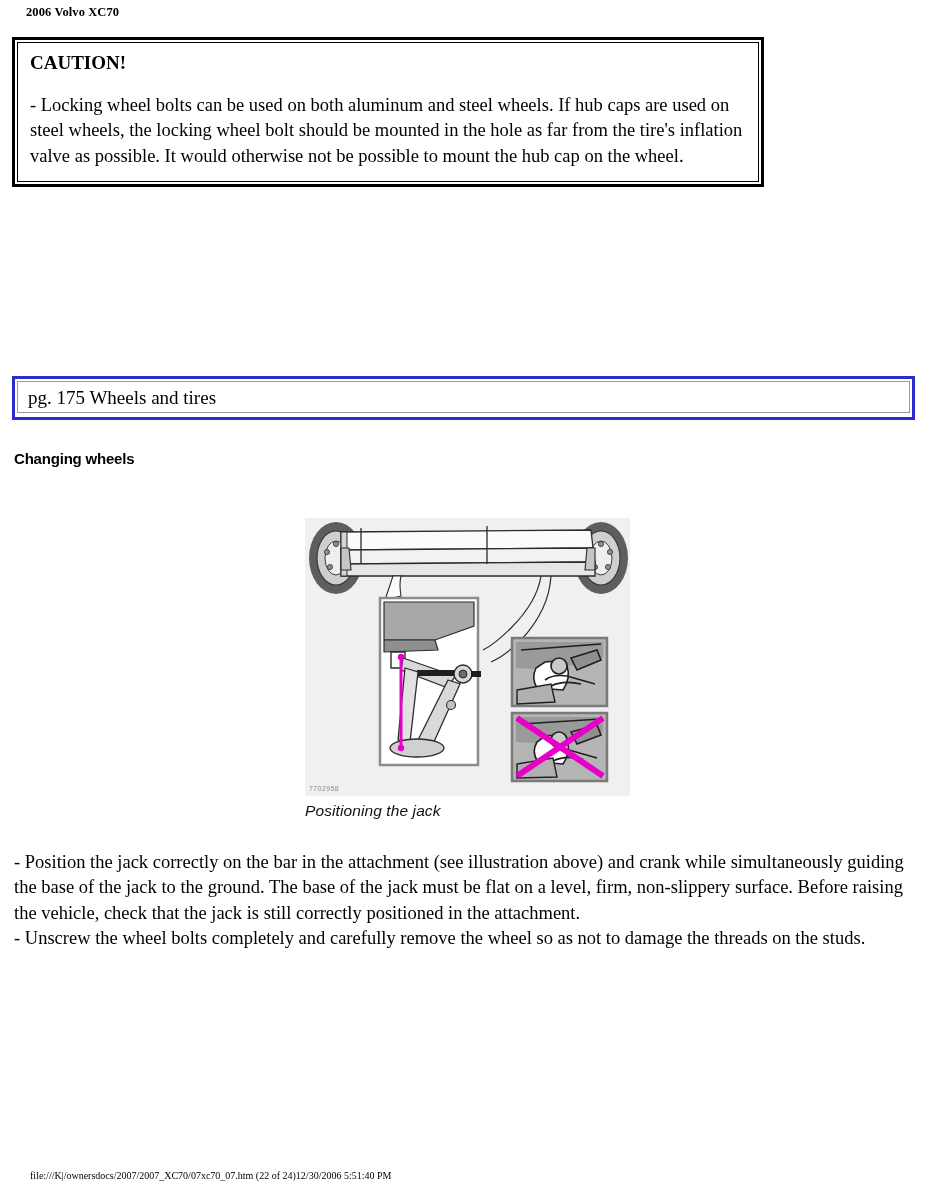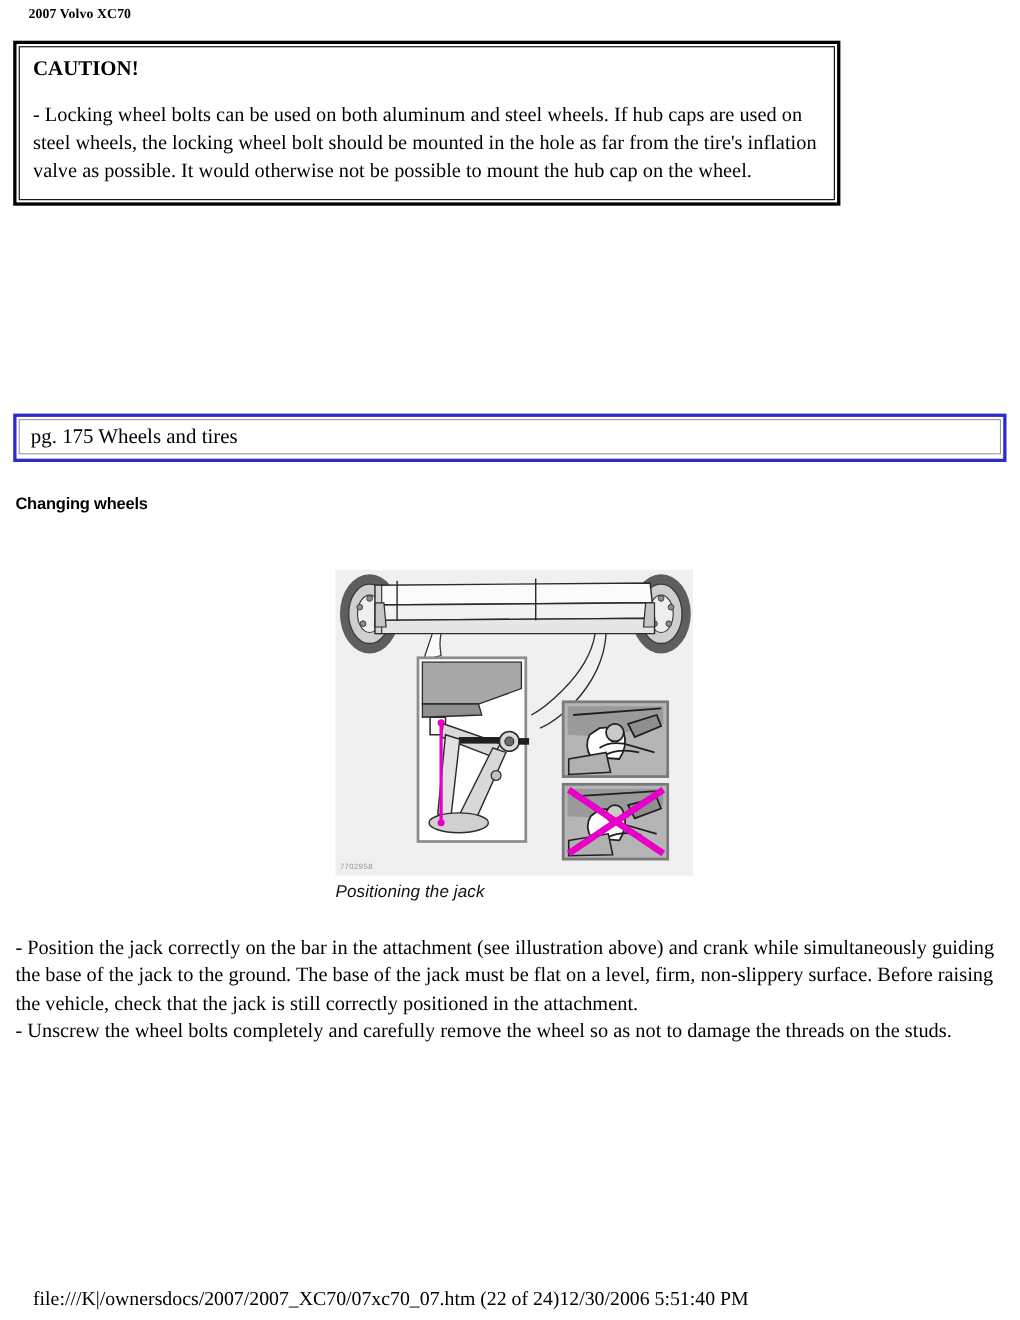--- a/index.html
+++ b/index.html
@@ -139,28 +139,28 @@
     margin: 0;
     font-size: 18.5px;
     line-height: 25.3px;
   }
 
   
   .page-footer {
     position: absolute;
     left: 30px;
     top: 1170px;
-    font-size: 18px;
+    font-size: 10px;
     font-family: "Liberation Serif", serif;
   }
 </style>
 </head>
 <body>
 
-<div class="page-header">2007 Volvo XC70</div>
+<div class="page-header">2006 Volvo XC70</div>
 
 <div class="caution-box">
   <div class="caution-inner">
     <h2 class="caution-title">CAUTION!</h2>
     <div class="caution-body">
       <p>- Locking wheel bolts can be used on both aluminum and steel wheels. If hub caps are used on steel wheels, the locking wheel bolt should be mounted in the hole as far from the tire's inflation valve as possible. It would otherwise not be possible to mount the hub cap on the wheel.</p>
     </div>
   </div>
 </div>
 

